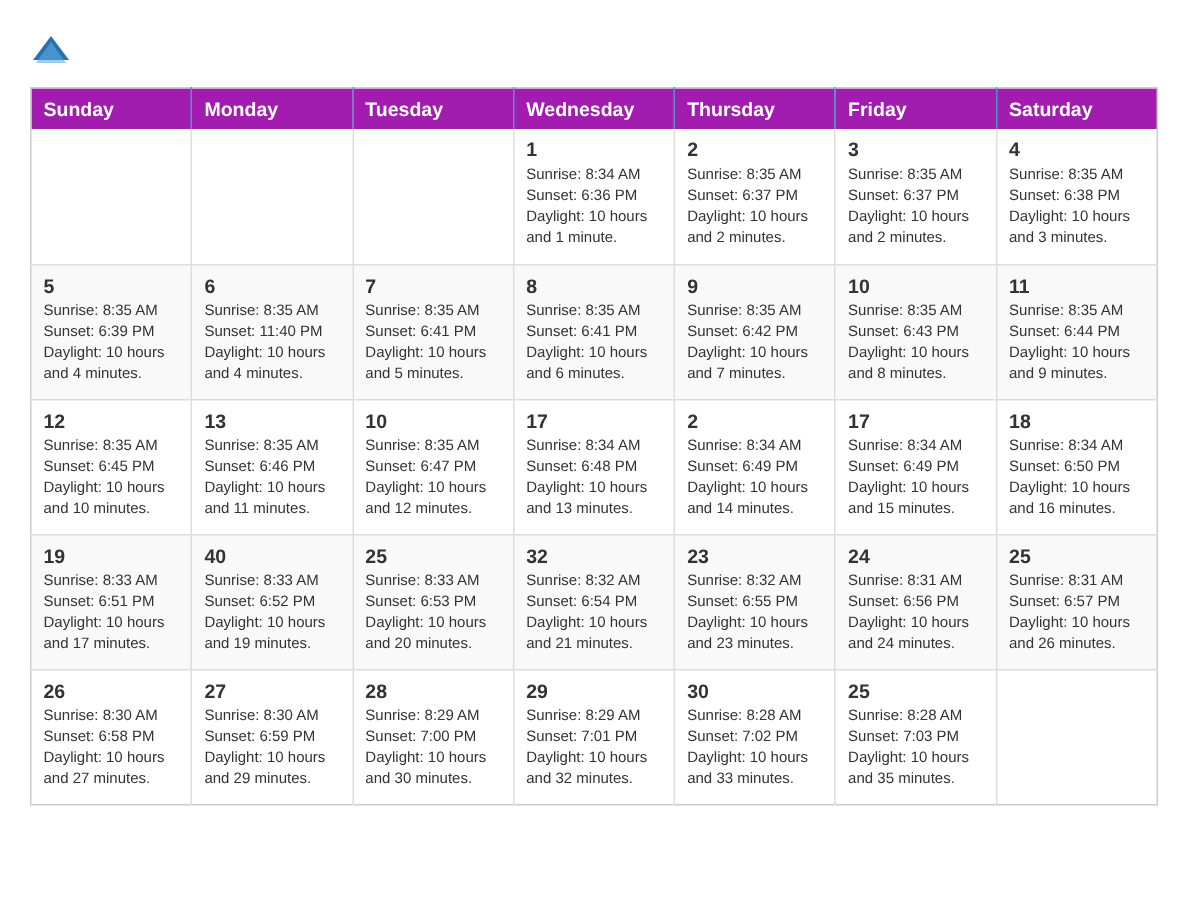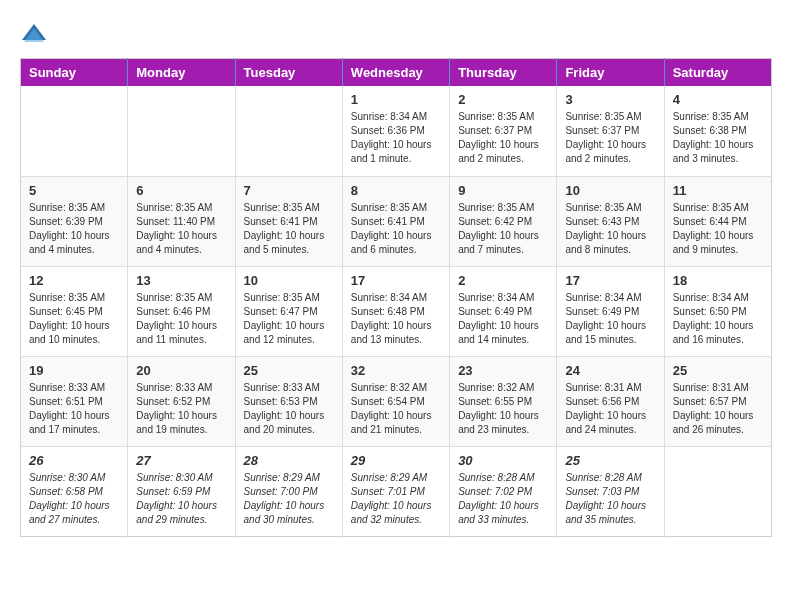--- a/index.html
+++ b/index.html
@@ -73,21 +73,21 @@
       padding: 6px 8px;
       font-size: 10.5px;
       color: #333;
       border-right: 1px solid #ddd;
       border-bottom: 1px solid #ddd;
       width: 14.28%;
       min-height: 80px;
       height: 90px;
     }
     tbody td:last-child { border-right: none; }
-    tbody tr:last-child td { border-bottom: none; font-style: italic; }
+    tbody tr:last-child td { border-bottom: none; }
     .day-num {
       font-size: 13px;
       font-weight: bold;
       display: block;
       margin-bottom: 3px;
     }
     .cell-info {
       font-size: 10px;
       line-height: 1.4;
       color: #333;
@@ -251,21 +251,21 @@
         </td>
       </tr>
       <tr>
         <td>
           <span class="day-num">19</span>
           <div class="cell-info">Sunrise: 8:33 AM
 Sunset: 6:51 PM
 Daylight: 10 hours and 17 minutes.</div>
         </td>
         <td>
-          <span class="day-num">20</span>
+          <span class="day-num">40</span>
           <div class="cell-info">Sunrise: 8:33 AM
 Sunset: 6:52 PM
 Daylight: 10 hours and 19 minutes.</div>
         </td>
         <td>
           <span class="day-num">25</span>
           <div class="cell-info">Sunrise: 8:33 AM
 Sunset: 6:53 PM
 Daylight: 10 hours and 20 minutes.</div>
         </td>

